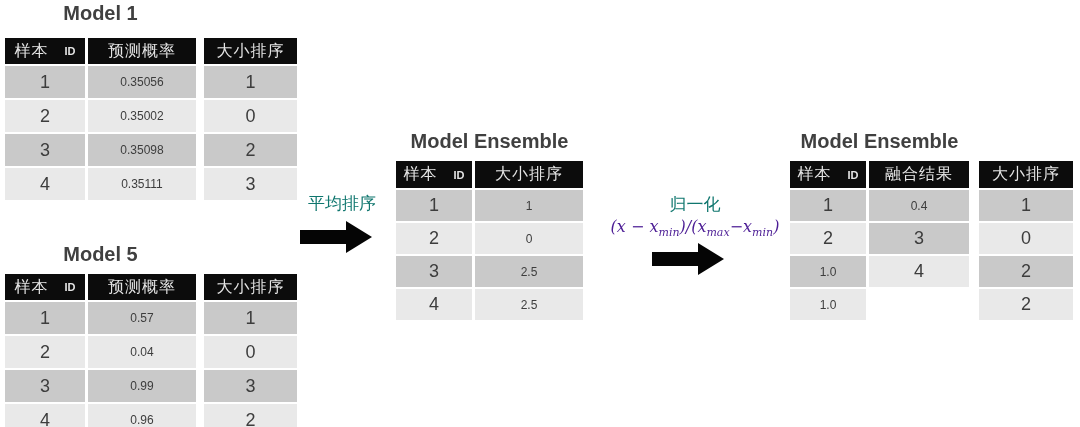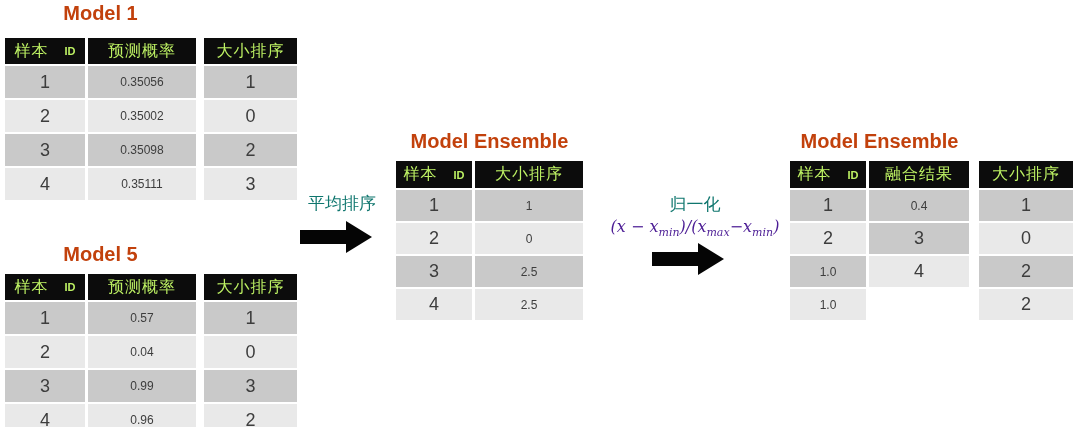--- a/index.html
+++ b/index.html
@@ -2,27 +2,27 @@
 <html><head>
 <meta charset="utf-8">
 <style>
   html,body{margin:0;padding:0;}
   body{
     width:1080px;height:427px;position:relative;overflow:hidden;
     background:#ffffff;
     font-family:"Liberation Sans","DejaVu Sans",sans-serif;
   }
   .title{
-    position:absolute;font-weight:700;font-size:20px;color:#c2410c;
+    position:absolute;font-weight:700;font-size:20px;color:#404040;
     text-align:center;white-space:nowrap;
   }
   .tbl{position:absolute;display:flex;}
   .grid{display:grid;column-gap:3px;row-gap:2px;}
   .h{
-    background:#0c0c0c;color:#bef264;display:flex;align-items:center;
+    background:#0c0c0c;color:#e5e5e5;display:flex;align-items:center;
     justify-content:center;font-size:16px;white-space:nowrap;letter-spacing:1px;
   }
   .idb{font-weight:700;font-size:11px;margin-left:16px;letter-spacing:0;}
   .c{
     display:flex;align-items:center;justify-content:center;
     color:#3d3d3d;font-size:18px;
   }
   .sm{font-size:12px;}
   .dark{background:#c9c9c9;}
   .light{background:#e9e9e9;}

